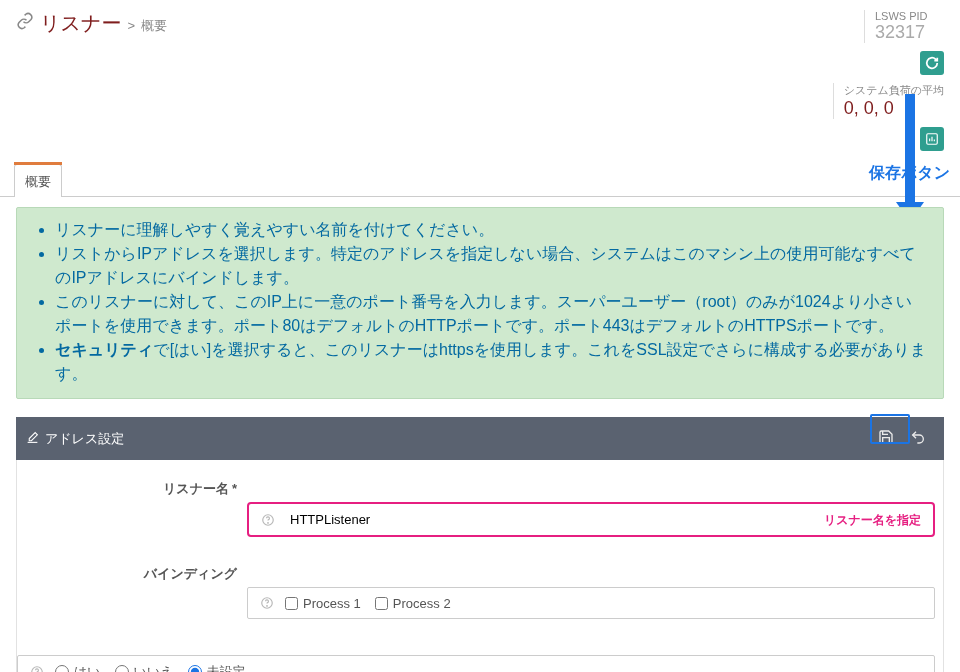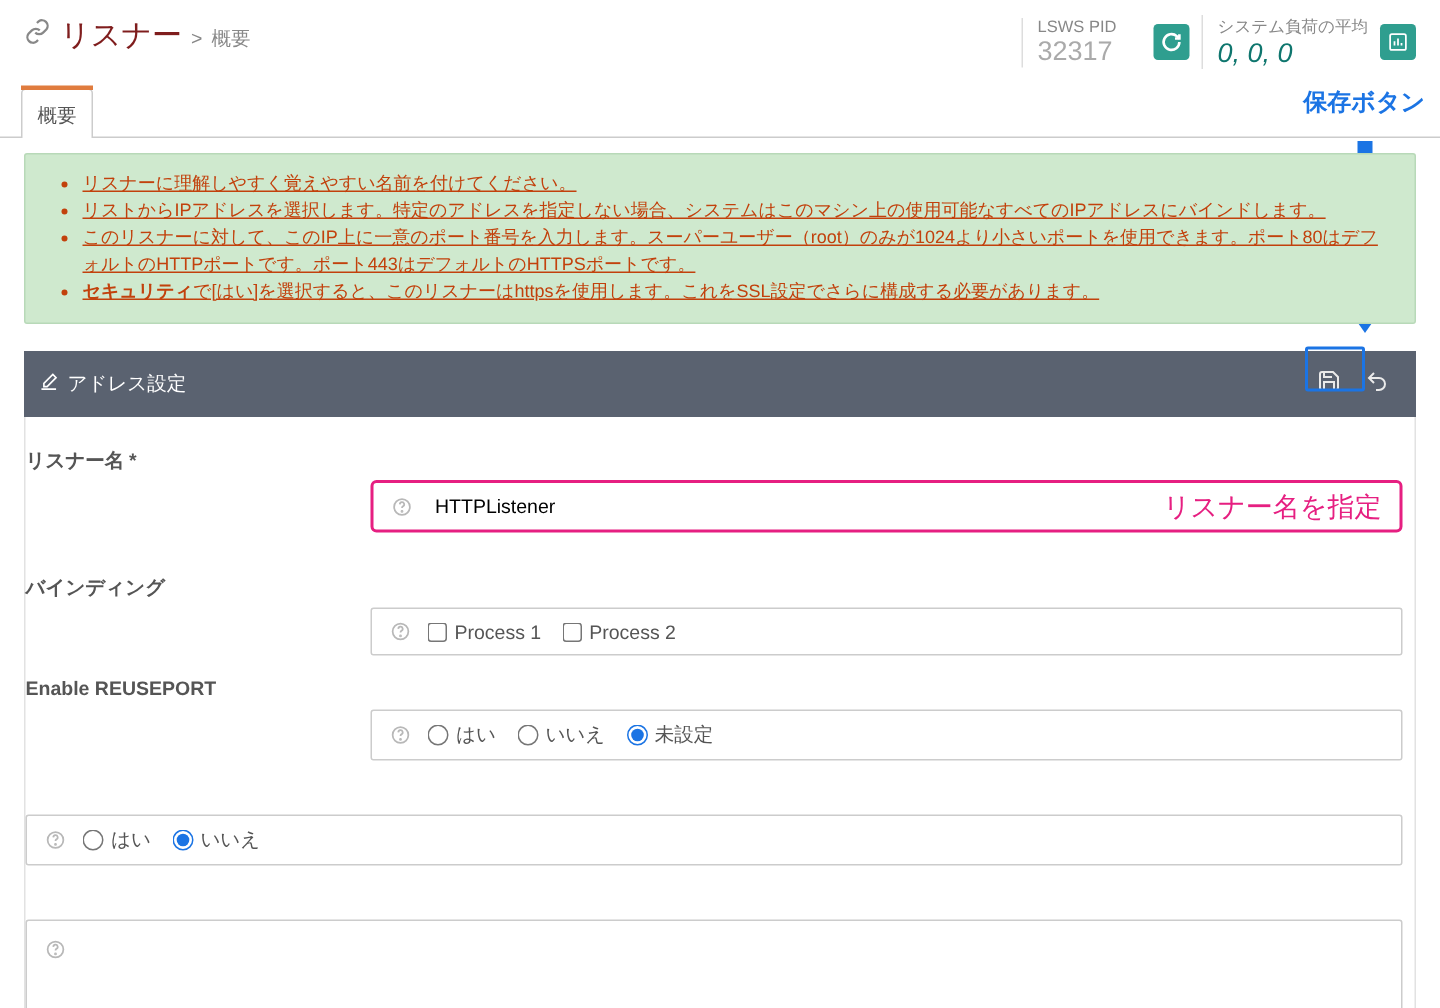--- a/index.html
+++ b/index.html
@@ -2,55 +2,55 @@
 <html><head>
   <meta charset="utf-8">
   <style>
     * { box-sizing: border-box; margin: 0; padding: 0; }
     body { font-family: "Helvetica Neue", Arial, sans-serif; font-size: 13px; color: #555; background: #fff; width: 960px; }
     .header-row { display: flex; align-items: flex-start; padding: 10px 16px 4px; gap: 16px; }
     .title-block { display: flex; align-items: center; gap: 6px; flex: 1; }
     .link-icon { color: #888; font-size: 18px; }
     .title-main { font-size: 20px; color: #7f1d1d; font-weight: 500; }
     .title-sub { font-size: 13px; color: #888; padding-top: 4px; }
-    .header-stats { display: flex; align-items: center; gap: 8px; }
+    .header-stats { display: flex; align-items: flex-end; gap: 8px; flex-direction: column; }
     .stat-block { border-left: 1px solid #ddd; padding-left: 10px; min-width: 80px; }
     .stat-label { font-size: 11px; color: #888; }
     .stat-value { font-size: 18px; color: #aaa; }
-    .stat-value.colored { color: #0f766e; font-style: italic; }
+    .stat-value.colored { color: #7f1d1d; }
     .icon-btn { width: 24px; height: 24px; border-radius: 3px; display: inline-flex; align-items: center; justify-content: center; color: #fff; cursor: pointer; }
     .icon-btn.green { background: #2f9e8f; }
     .tabs { display: flex; border-bottom: 1px solid #ccc; padding-left: 14px; margin-top: 8px; position: relative; }
     .tab { padding: 8px 10px 6px; font-size: 13px; color: #555; border: 1px solid transparent; border-bottom: none; border-radius: 3px 3px 0 0; cursor: pointer; position: relative; }
     .tab.active { border-color: #ccc; background: #fff; top: 1px; }
     .tab.active::before { content: ''; position: absolute; left: -1px; right: -1px; top: -3px; height: 3px; background: #e07c3e; }
     .save-callout { position: absolute; right: 10px; top: 0px; color: #1b74e4; font-weight: 700; font-size: 16px; }
     .arrow-down { position: absolute; right: 38px; top: 94px; width: 24px; height: 132px; }
     .arrow-down .shaft { position: absolute; left: 50%; top: 0; width: 10px; margin-left: -5px; height: 112px; background: #1b74e4; }
     .arrow-down .head { position: absolute; left: 50%; top: 108px; width: 0; height: 0; margin-left: -14px; border-left: 14px solid transparent; border-right: 14px solid transparent; border-top: 20px solid #1b74e4; }
     .content { padding: 10px 16px 30px; position: relative; }
     .help-box { background: #cfe9ce; border: 1px solid #b8d9b8; border-radius: 2px; padding: 10px 16px 12px; }
     .help-box ul { list-style: disc; padding-left: 22px; }
-    .help-box li { font-size: 12px; color: #c2410c; line-height: 1.5; text-decoration: underline; }
+    .help-box li { font-size: 16px; color: #0369a1; line-height: 1.5; }
     .help-box b { font-weight: 700; }
     .panel-header { background: #5a6270; color: #fff; padding: 8px 10px; margin-top: 18px; display: flex; align-items: center; font-size: 13px; position: relative; }
     .panel-header .edit-ico { margin-right: 6px; }
     .panel-header .spacer { flex: 1; }
     .panel-header-btn { color: #eaeaea; padding: 4px 8px; cursor: pointer; font-size: 15px; }
     .save-target-box { position: absolute; right: 34px; top: -3px; width: 40px; height: 30px; border: 2px solid #1b74e4; border-radius: 2px; pointer-events: none; }
     .form { padding: 14px 8px 0 0; }
     .form-row { display: flex; align-items: flex-start; margin-bottom: 8px; }
-    .form-label { width: 230px; text-align: left; padding-right: 10px; padding-top: 6px; font-size: 13px; color: #555; font-weight: 700; }
+    .form-label { width: 230px; text-align: right; padding-right: 10px; padding-top: 6px; font-size: 13px; color: #555; font-weight: 700; }
     .form-label .req { margin-left: 3px; }
     .form-field { flex: 1; position: relative; margin-top: 28px; }
     .field-wrap { border: 2px solid #e61f81; border-radius: 4px; background: #fff; display: flex; align-items: center; padding: 3px; }
     .field-wrap.plain { border: 1px solid #ccc; border-radius: 2px; }
     .help-q { width: 24px; height: 24px; color: #b8b8b8; display: inline-flex; align-items: center; justify-content: center; font-size: 15px; margin: 0 4px; cursor: pointer; }
     .text-in { flex: 1; border: none; outline: none; font-size: 13px; padding: 5px 6px; background: transparent; }
-    .pink-overlay { position: absolute; right: 14px; top: 50%; transform: translateY(-50%); color: #e61f81; font-weight: 400; font-size: 18px; pointer-events: none; }
+    .pink-overlay { position: absolute; right: 14px; top: 50%; transform: translateY(-50%); color: #e61f81; font-weight: 700; font-size: 12px; pointer-events: none; }
     .chev { position: absolute; right: 8px; top: 50%; transform: translateY(-50%); color: #888; font-size: 11px; pointer-events: none; }
     .form-hint { font-size: 11px; color: #999; margin-top: 3px; padding-left: 2px; }
     .checks { display: flex; align-items: center; gap: 14px; padding: 4px 2px; }
     .chk-item, .rad-item { display: flex; align-items: center; gap: 5px; font-size: 13px; color: #555; cursor: pointer; }
     .chk-item input, .rad-item input { cursor: pointer; }
     .rad-item input[type=radio] { accent-color: #1b74e4; width: 14px; height: 14px; }
     .textarea-in { width: 100%; min-height: 80px; border: none; outline: none; resize: both; font-size: 13px; padding: 5px; background: transparent; font-family: inherit; }
     .help-q.float-top { align-self: flex-start; margin-top: 4px; }
     .panel-body { border: 1px solid #e2e2e2; border-top: none; padding-bottom: 10px; }
   </style>
@@ -182,21 +182,20 @@
             <label class="chk-item">
                   <input type="checkbox" style="">
                   <span>Process 2</span>
                 </label>
           </div>
         </div>
       </div>
     </div>
 
     <div class="form-row">
-      <div class="form-label">Enable REUSEPORT</div>
       <div class="form-field">
         <div class="field-wrap plain">
           <span class="help-q">
             <svg width="14" height="14" viewBox="0 0 24 24" fill="none" stroke="currentColor" stroke-width="2">
                   <circle cx="12" cy="12" r="9"></circle>
                   <path d="M9.5 9a2.5 2.5 0 1 1 3.5 2.3c-.8.4-1 1-1 1.7"></path>
                   <circle cx="12" cy="17" r="0.6" fill="currentColor"></circle>
                 </svg>
           </span>
           <div class="checks">

